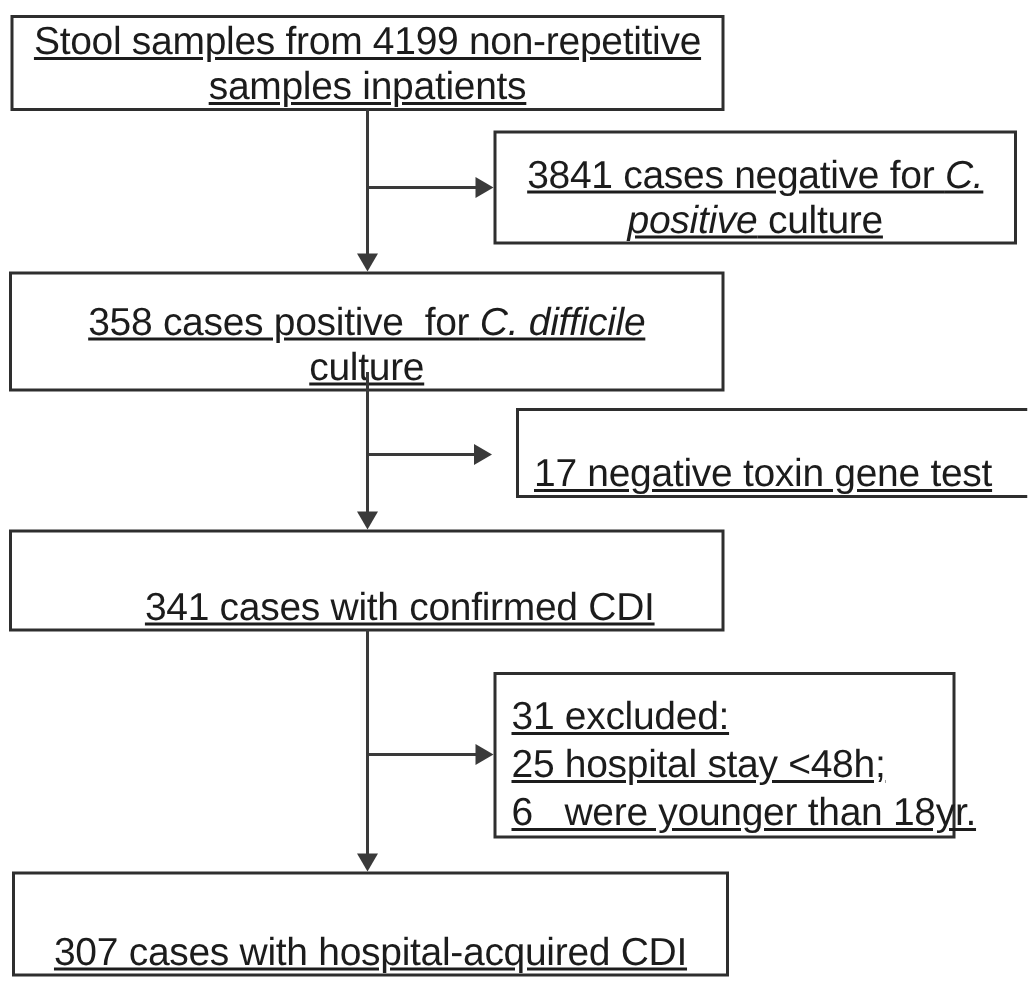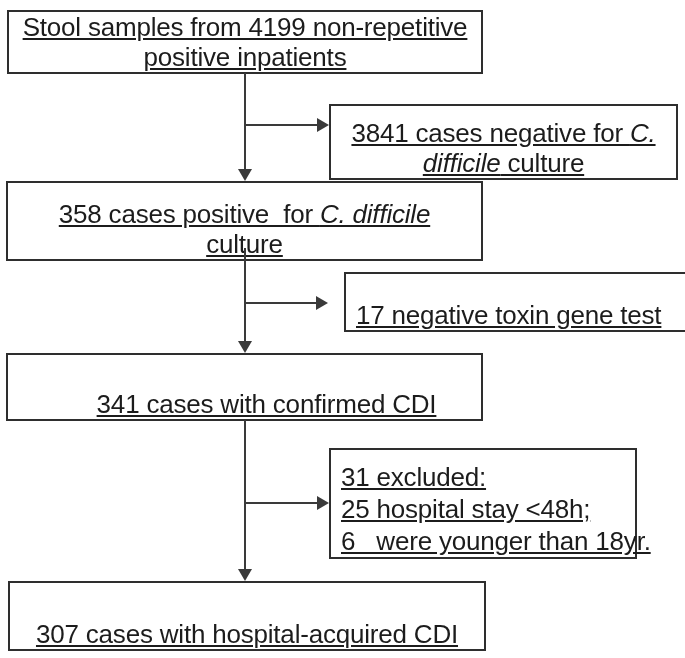--- a/index.html
+++ b/index.html
@@ -61,39 +61,39 @@
     border-left: 12px solid var(--line);
   }
 </style>
 </head>
 <body>
 
 <div class="canvas">
 
   <div class="node center" style="left:7px; top:10px; width:476px; height:64px;">
       <div class="line"><span>Stool samples from 4199 non-repetitive</span></div>
-      <div class="line"><span>positive inpatients</span></div>
+      <div class="line"><span>samples inpatients</span></div>
     </div>
 
   <div class="node center" style="left:6px; top:181px; width:477px; height:80px;">
       <div class="line"><span>358 cases positive  for </span><span class="it">C. difficile</span></div>
       <div class="line"><span>culture</span></div>
     </div>
 
   <div class="node center" style="left:6px; top:353px; width:477px; height:68px;padding-left:44px;">
       <div class="line"><span>341 cases with confirmed CDI</span></div>
     </div>
 
   <div class="node center" style="left:8px; top:581px; width:478px; height:70px;">
       <div class="line"><span>307 cases with hospital-acquired CDI</span></div>
     </div>
 
-  <div class="node center" style="left:329px; top:104px; width:349px; height:76px;">
+  <div class="node center" style="left:329px; top:87px; width:349px; height:76px;">
       <div class="line"><span>3841 cases negative for </span><span class="it">C.</span></div>
-      <div class="line"><span class="it">difficile</span><span> culture</span></div>
+      <div class="line"><span class="it">positive</span><span> culture</span></div>
     </div>
 
   <div class="node left" style="left:344px; top:272px; width:352px; height:60px;">
       <div class="line"><span>17 negative toxin gene test</span></div>
     </div>
 
   <div class="node left tall" style="left:329px; top:448px; width:308px; height:111px;">
       <div class="line"><span>31 excluded:</span></div>
       <div class="line"><span>25 hospital stay &lt;48h;</span></div>
       <div class="line"><span>6   were younger than 18yr.</span></div>

